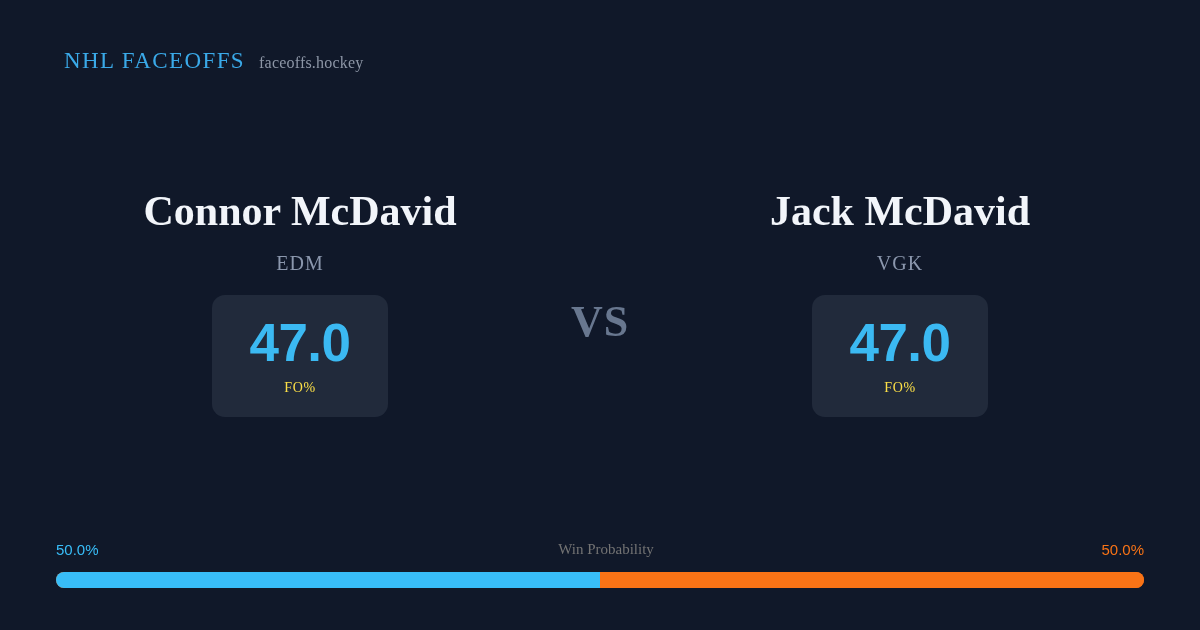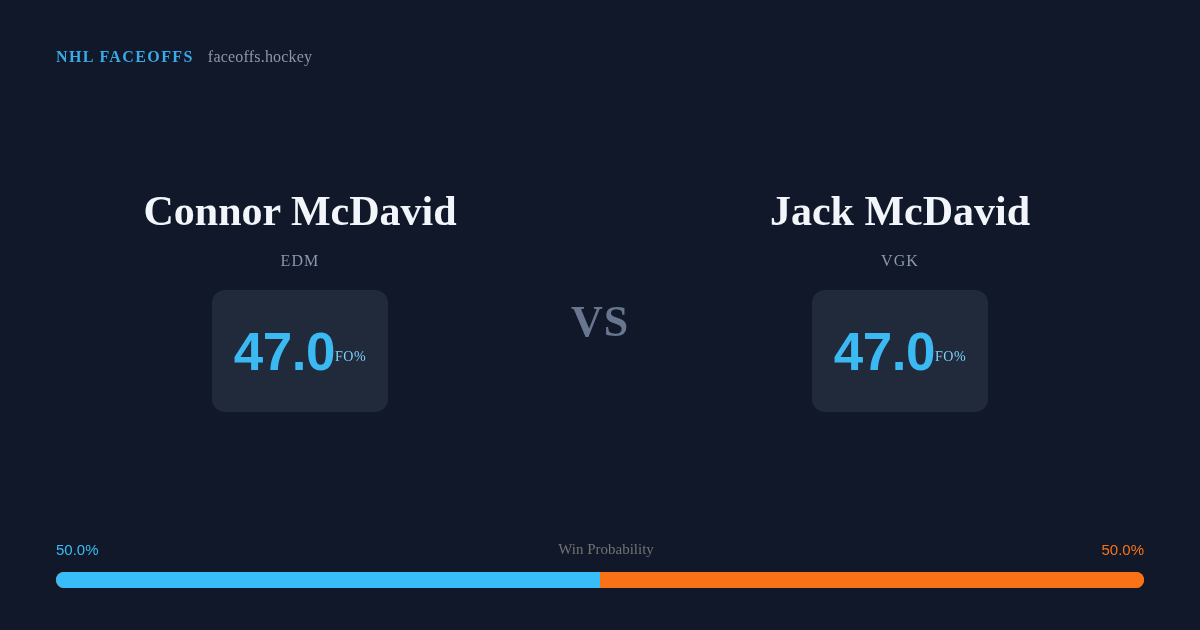--- a/index.html
+++ b/index.html
@@ -19,25 +19,26 @@
   .header {
     position: absolute;
     left: 56px;
     top: 48px;
     display: flex;
     align-items: baseline;
     gap: 14px;
   }
   .brand {
     font-family: "Liberation Serif", serif;
-    font-weight: bold;
-    font-size: 16px;
+    font-weight: normal;
+    font-size: 23px;
     letter-spacing: 1.4px;
     color: #3aa9e8;
     white-space: nowrap;
+    margin-left: 8px;
   }
   .brand-domain {
     font-family: Liberation Serif, serif;
     font-size: 16px;
     color: #8d96a6;
     letter-spacing: 0.2px;
     white-space: nowrap;
   }
 
   
@@ -63,50 +64,50 @@
     font-family: Liberation Serif, serif;
     font-weight: bold;
     font-size: 42px;
     color: #f2f5fa;
     line-height: 1;
     margin: 0;
     white-space: nowrap;
   }
   .player-team {
     font-family: "Liberation Serif", serif;
-    font-size: 16px;
+    font-size: 20px;
     letter-spacing: 1.1px;
     color: #8b97ad;
     margin-top: 20px;
   }
 
   .stat-card {
     margin-top: 20px;
     width: 176px;
     height: 122px;
     background: #212a3b;
     border-radius: 13px;
     display: flex;
-    flex-direction: row;
+    flex-direction: column;
     align-items: center;
     justify-content: center;
   }
   .stat-value {
     font-family: "Liberation Sans", sans-serif;
     font-weight: bold;
     font-size: 53px;
     line-height: 1;
     color: #3bb9f2;
     letter-spacing: -0.5px;
   }
   .stat-label {
     font-family: "Liberation Serif", serif;
     font-size: 14px;
     letter-spacing: 0.6px;
-    color: #7dd3fc;
+    color: #fde047;
     margin-top: 11px;
   }
 
   .vs-badge {
     position: absolute;
     left: 0;
     top: 0;
     width: 1200px;
     text-align: center;
     padding-top: 106px;

